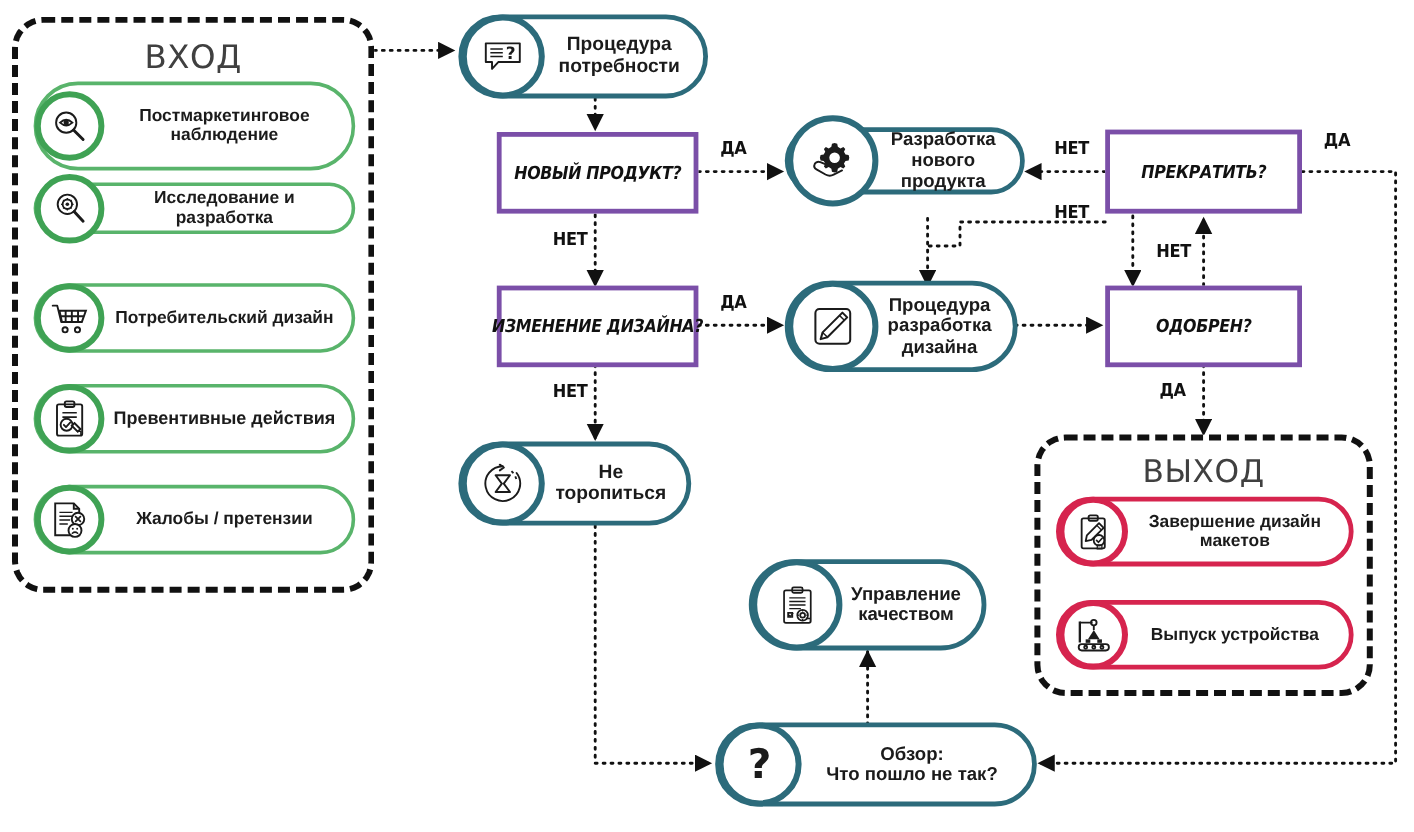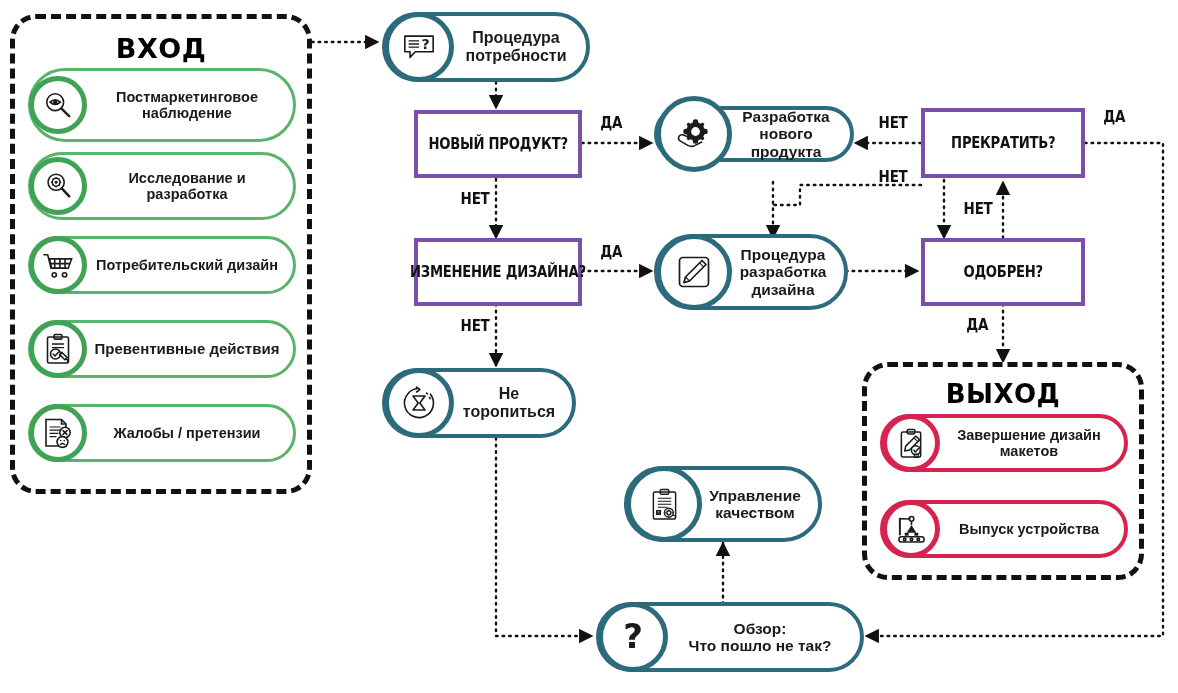--- a/index.html
+++ b/index.html
@@ -21,23 +21,23 @@
   .group-box {
     position: absolute;
     border: 5px dashed #111111;
     border-radius: 26px;
     background: #ffffff;
     z-index: 2;
   }
   .group-title {
     position: absolute; left: 0; right: 0;
     text-align: center;
-    font-weight: 700;
+    font-weight: 400;
     letter-spacing: 0.5px;
-    color: #000000;
+    color: #404040;
     font-family: "DejaVu Sans", sans-serif;
   }
 
   
   .pill {
     position: absolute;
     display: flex; align-items: center;
     border-radius: 999px;
     background: #ffffff;
     z-index: 3;
@@ -69,20 +69,21 @@
   .pill.pink  { border: 4px solid #D6244E; }
   .pill.pink  .icon-circle { border: 5px solid #D6244E; }
 
   
   .decision {
     position: absolute;
     border: 4px solid #7B4FA8;
     background: #ffffff;
     display: flex; align-items: center; justify-content: center;
     z-index: 3;
+    font-style: italic;
   }
   .decision span {
     font-family: "DejaVu Sans", sans-serif;
     font-weight: 700;
     font-size: 15px;
     letter-spacing: -0.3px;
     color: #111111;
     transform: scaleX(0.88);
     white-space: nowrap;
   }
@@ -156,21 +157,21 @@
       <svg width="30" height="30" viewBox="0 0 32 32" fill="none" stroke="#1b1b1b" stroke-width="1.7">
         <circle cx="13" cy="13" r="9"></circle>
         <path d="M19.5 19.5 L28 28" stroke-width="2.6" stroke-linecap="round"></path>
         <path d="M7.5 13 q5.5-5 11 0 q-5.5 5-11 0 z"></path>
         <circle cx="13" cy="13" r="2.3" fill="#1b1b1b" stroke="none"></circle>
       </svg>
     </div>
     <div class="pill-label" style="font-size:14.5px; margin-left:58px;">Постмаркетинговое наблюдение</div>
   </div>
 
-  <div class="pill green" style="left:28px; top:152px; width:268px; height:68px;">
+  <div class="pill green" style="left:28px; top:152px; width:268px; height:43px;">
     <div class="icon-circle" style="width:58px; height:58px;">
       <svg width="30" height="30" viewBox="0 0 32 32" fill="none" stroke="#1b1b1b" stroke-width="1.7">
         <circle cx="14" cy="12" r="8.6"></circle>
         <path d="M20 18.5 L28 27" stroke-width="2.6" stroke-linecap="round"></path>
         <circle cx="14" cy="12" r="4.2"></circle>
         <circle cx="14" cy="12" r="1.6" fill="#1b1b1b" stroke="none"></circle>
         <g stroke-width="1.2">
           <path d="M14 6.4 v1.6 M14 16 v1.6 M8.4 12 h1.6 M18 12 h1.6"></path>
           <path d="M10.2 8.2 l1.1 1.1 M16.7 14.7 l1.1 1.1 M17.8 8.2 l-1.1 1.1 M11.3 14.7 l-1.1 1.1"></path>
         </g>

